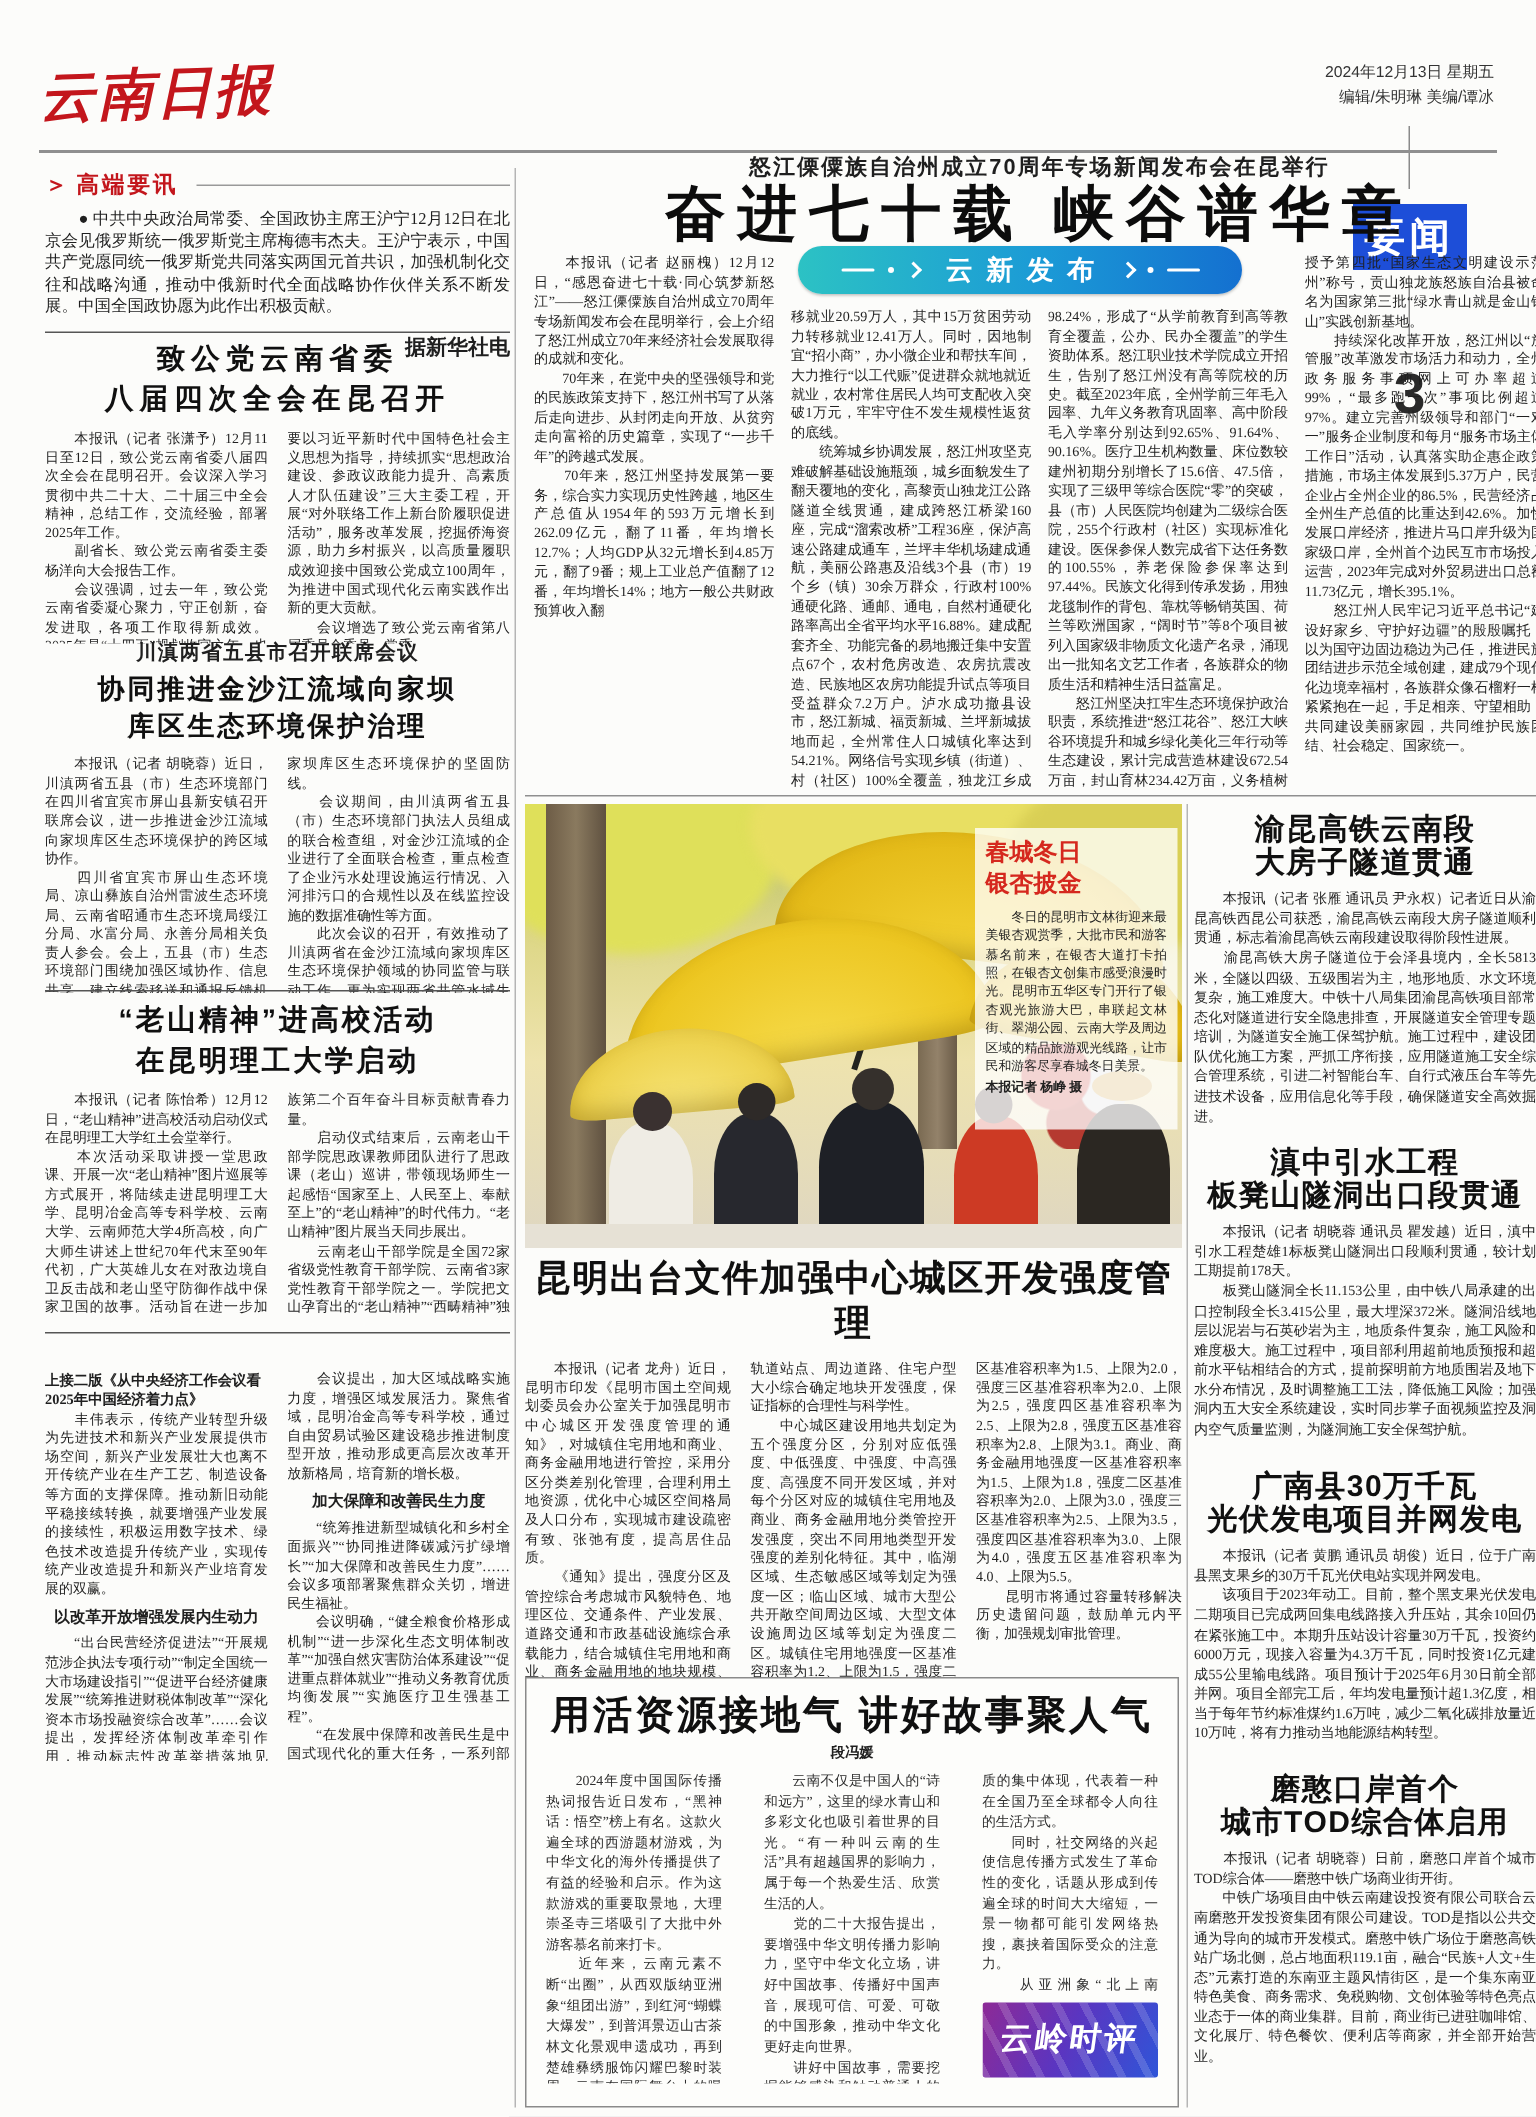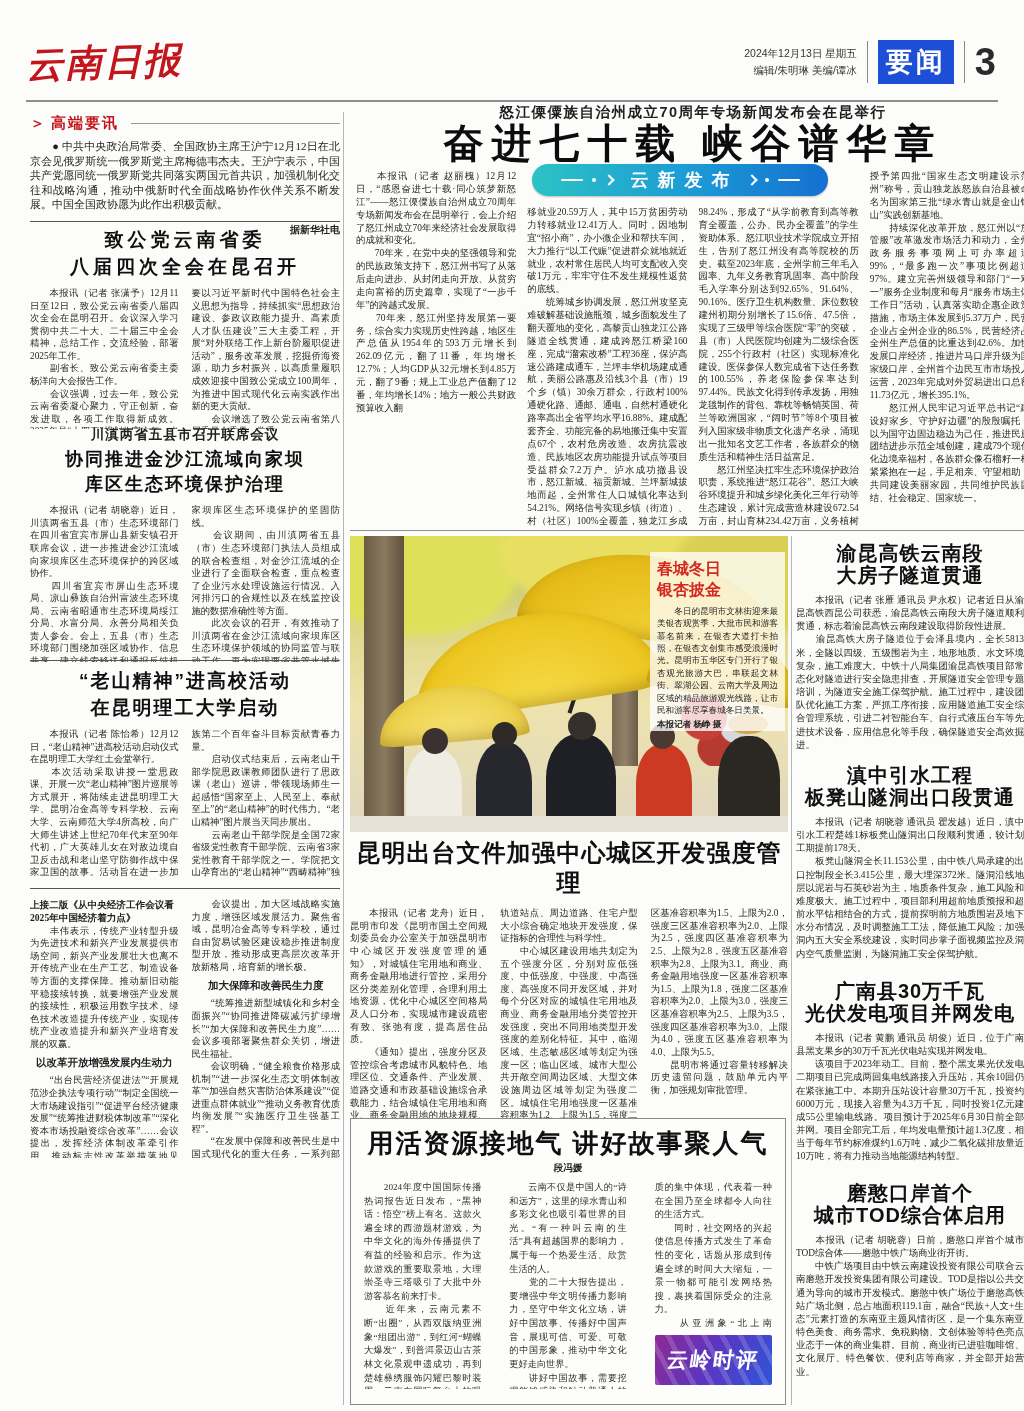--- a/index.html
+++ b/index.html
@@ -4,36 +4,36 @@
 <style>
   html,body{margin:0;padding:0;background:#e9e9e9;}
   .page{position:relative;width:1024px;height:1411px;margin:0 auto;background:#fcfcfa;
         font-family:"Liberation Serif","DejaVu Serif",serif;color:#1f1f1f;overflow:hidden;}
   .abs{position:absolute;}
   .sans{font-family:"Liberation Sans","DejaVu Sans",sans-serif;}
   .jtext{text-align:justify;white-space:pre-line;overflow:hidden;}
   
   .logo{left:26px;top:38px;font-size:37px;font-weight:bold;color:#c3161c;
         font-style:italic;transform:rotate(-2deg);letter-spacing:2px;}
-  .hright{right:28px;top:40px;display:flex;align-items:center;gap:10px;}
+  .hright{right:28px;top:40px;display:flex;align-items:center;gap:10px;flex-direction:column;}
   .dateblock{text-align:right;font-size:10.5px;line-height:1.6;color:#333;}
   .vdiv{width:1px;height:42px;background:#8a8a8a;}
   .secbadge{background:#1d4ed8;color:#fff;font-weight:bold;font-size:27px;
             padding:4px 8px;letter-spacing:3px;}
   .pageno{font-size:38px;font-weight:bold;color:#2a2a2a;}
   .hrule{left:26px;width:972px;border-top:2px solid #8f8f8f;}
   .vrule{width:1px;background:#b5b5b5;}
   
   .leftcol{left:30px;width:310px;}
   .gd-head{display:flex;align-items:center;gap:6px;}
   .gd-arrow{color:#c3161c;font-weight:bold;font-size:15px;}
   .gd-label{color:#c3161c;font-weight:bold;font-size:15px;letter-spacing:2px;}
   .gd-line{flex:1;border-top:1.5px solid #999;margin-left:6px;}
   .gd-text{font-size:11px;line-height:1.32;margin-top:6px;}
-  .gd-src{text-align:right;font-weight:bold;font-size:10px;margin-top:2px;}
+  .gd-src{text-align:right;font-weight:bold;font-size:14px;margin-top:2px;}
   .lrule{left:30px;width:310px;border-top:1.5px solid #555;}
   .hl{font-family:"Liberation Sans","DejaVu Sans",sans-serif;font-weight:bold;
       text-align:center;white-space:pre-line;color:#101010;}
   .hl-a{font-size:19px;line-height:1.4;letter-spacing:4px;}
   .kicker-s{font-size:13.5px;font-weight:bold;text-align:center;letter-spacing:1px;margin-bottom:3px;}
   .cols2{display:flex;gap:13px;margin-top:7px;}
   .cols2 > div{flex:1;font-size:9.3px;line-height:1.35;}
   .jixu-lead{font-weight:bold;font-size:9.6px;line-height:1.4;white-space:pre-line;}
   .jixu-sub{font-weight:bold;text-align:center;font-size:10.5px;margin:5px 0;
             font-family:"Liberation Sans","DejaVu Sans",sans-serif;}
@@ -61,21 +61,21 @@
          background:linear-gradient(180deg,#aebb66 0%,#dcd684 28%,#eee3ae 58%,#ded6c2 100%);}
   .ph{position:absolute;}
   .foliage{border-radius:50%;filter:blur(4px);}
   .umb{border-radius:50% 50% 14% 14% / 92% 92% 8% 8%;
        background:radial-gradient(ellipse at 50% 110%, #f4d435 0%, #e4ba18 70%, #caa210 100%);
        box-shadow:inset 0 -6px 14px rgba(120,90,0,0.35);}
   .pole{width:4px;background:#23241f;}
   .person{border-radius:45% 45% 12% 12%;}
   .head{border-radius:50%;}
   .caption{position:absolute;right:3px;top:16px;width:121px;background:rgba(255,255,255,0.78);
-           padding:7px 7px 0 7px;margin-left:15px;}
+           padding:7px 7px 22px 7px;margin-left:15px;}
   .cap-title{color:#d5281e;font-weight:bold;font-size:16px;line-height:1.3;
              white-space:pre-line;font-family:"Liberation Sans","DejaVu Sans",sans-serif;}
   .cap-text{font-size:8.6px;line-height:1.45;margin-top:4px;}
   .cap-credit{font-size:8.6px;font-weight:bold;margin-top:2px;}
   
   .kunming{left:350px;top:838px;width:438px;height:276px;}
   .hl-k{font-size:24px;line-height:30px;letter-spacing:1px;margin-bottom:9px;}
   .k-body{column-count:3;column-gap:13px;font-size:9.3px;line-height:1.36;height:232px;}
   
   .oped{left:350px;top:1118px;width:436px;height:287px;border:1px solid #8a8a8a;
@@ -161,21 +161,21 @@
       <div class="jtext">　　本报讯（记者 陈怡希）12月12日，“老山精神”进高校活动启动仪式在昆明理工大学红土会堂举行。
 　　本次活动采取讲授一堂思政课、开展一次“老山精神”图片巡展等方式展开，将陆续走进昆明理工大学、昆明冶金高等专科学校、云南大学、云南师范大学4所高校，向广大师生讲述上世纪70年代末至90年代初，广大英雄儿女在对敌边境自卫反击战和老山坚守防御作战中保家卫国的故事。活动旨在进一步加强对“老山精神”的研究宣传阐释，教育引导广大青年自觉传承红色基因，赓续红色血脉，为实现中华民</div>
       <div class="jtext">族第二个百年奋斗目标贡献青春力量。
 　　启动仪式结束后，云南老山干部学院思政课教师团队进行了思政课（老山）巡讲，带领现场师生一起感悟“国家至上、人民至上、奉献至上”的“老山精神”的时代伟力。“老山精神”图片展当天同步展出。
 　　云南老山干部学院是全国72家省级党性教育干部学院、云南省3家党性教育干部学院之一。学院把文山孕育出的“老山精神”“西畴精神”独特精神资源转化为办学优势，打造了“弘扬老山精神 赓续红色血脉”党性教育品牌，累计培训了7万多名党员干部。</div>
     </div>
   </div>
   <div class="abs lrule" style="top:888px;border-top-width:1px;"></div>
 
   <div class="abs leftcol" style="top:898px;">
-    <div class="cols2" style="height:260px;margin-top:0;">
+    <div class="cols2" style="height:260px;margin-top:16px;">
       <div style="overflow:hidden;">
         <div class="jixu-lead">上接二版《从中央经济工作会议看2025年中国经济着力点》</div>
         <div class="jtext">　　丰伟表示，传统产业转型升级为先进技术和新兴产业发展提供市场空间，新兴产业发展壮大也离不开传统产业在生产工艺、制造设备等方面的支撑保障。推动新旧动能平稳接续转换，就要增强产业发展的接续性，积极运用数字技术、绿色技术改造提升传统产业，实现传统产业改造提升和新兴产业培育发展的双赢。</div>
         <div class="jixu-sub">以改革开放增强发展内生动力</div>
         <div class="jtext">　　“出台民营经济促进法”“开展规范涉企执法专项行动”“制定全国统一大市场建设指引”“促进平台经济健康发展”“统筹推进财税体制改革”“深化资本市场投融资综合改革”……会议提出，发挥经济体制改革牵引作用，推动标志性改革举措落地见效。
 　　商务部国际贸易经济合作研究院副院长崔卫杰表示，会议的系列重要部署聚焦当前经济重点领域关键环节、深层次矛盾和紧迫性问题，着力打通堵点、补齐短板，形成可预期的制度安排。</div>
       </div>
       <div style="overflow:hidden;">
         <div class="jtext">　　会议提出，加大区域战略实施力度，增强区域发展活力。聚焦省域，昆明冶金高等专科学校，通过自由贸易试验区建设稳步推进制度型开放，推动形成更高层次改革开放新格局，培育新的增长极。</div>
         <div class="jixu-sub">加大保障和改善民生力度</div>

